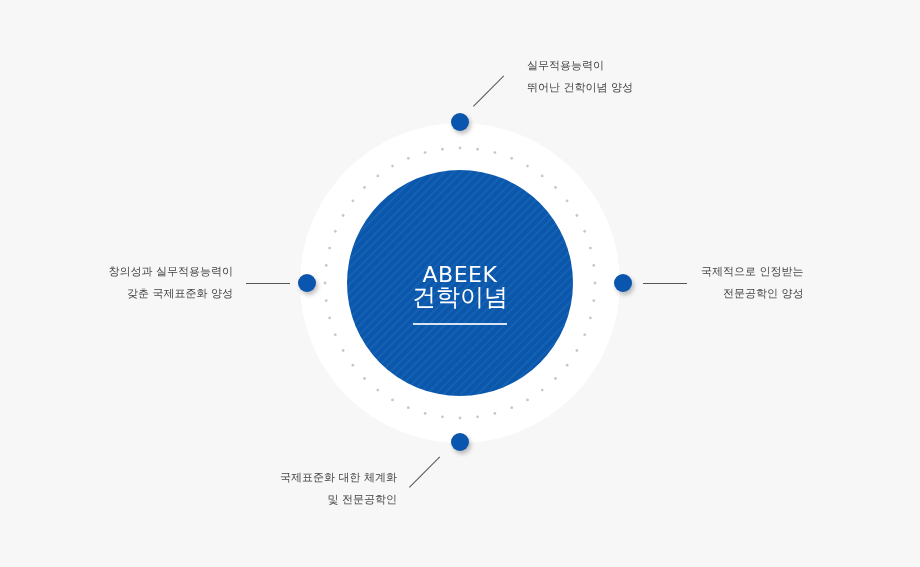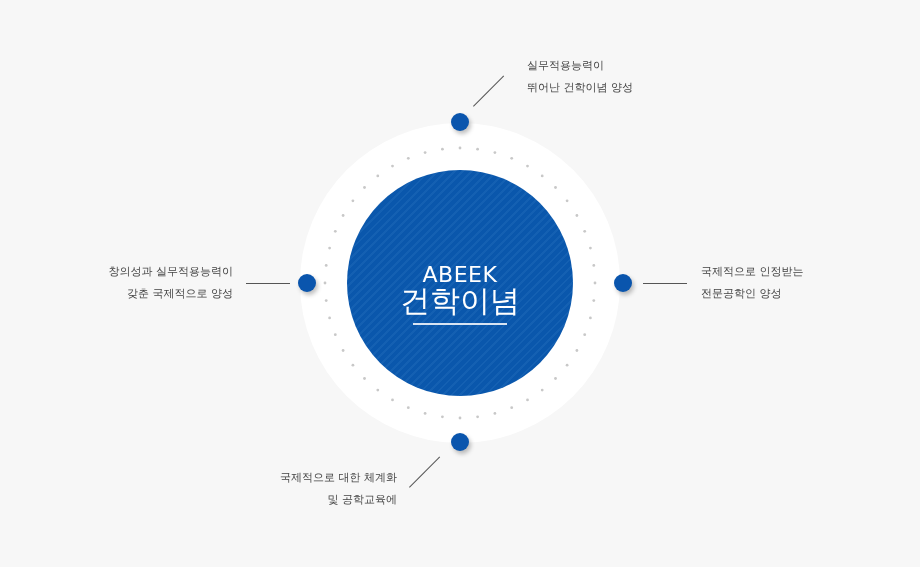--- a/index.html
+++ b/index.html
@@ -3,21 +3,21 @@
 <meta charset="utf-8">
 <style>
   html,body{margin:0;padding:0;}
   body{width:920px;height:567px;background:#f7f7f7;position:relative;overflow:hidden;font-family:"DejaVu Sans","Liberation Sans",sans-serif;}
   .outer{position:absolute;left:300px;top:123px;width:320px;height:320px;border-radius:50%;background:#ffffff;}
   .dots{position:absolute;left:0;top:0;}
   .inner{position:absolute;left:347px;top:170px;width:226px;height:226px;border-radius:50%;
     background:repeating-linear-gradient(135deg,#0a57ac 0px,#0a57ac 4px,#1460b2 4px,#1460b2 6px);
     color:#fff;text-align:center;}
   .inner .t1{position:absolute;left:0;right:0;top:92px;font-size:22px;letter-spacing:0.5px;}
-  .inner .t2{position:absolute;left:0;right:0;top:111px;font-size:30px;}
+  .inner .t2{position:absolute;left:0;right:0;top:111px;font-size:24px;}
   .inner .ul{position:absolute;left:66px;width:94px;top:153px;height:2px;background:#d8e4f3;}
   .node{position:absolute;width:18px;height:18px;border-radius:50%;background:#0a55ad;box-shadow:2px 3px 4px rgba(0,0,0,0.25);}
   .label{position:absolute;font-size:11px;line-height:22px;color:#444;}
   .line{position:absolute;background:#555;height:1px;transform-origin:0 0;}
 </style>
 </head>
 <body>
 
 <div class="outer"></div>
 
@@ -82,30 +82,30 @@
 
 <div class="node" style="left:451px;top:113px;"></div>
 <div class="line" style="left:473px;top:106px;width:43px;transform:rotate(-45deg);"></div>
 <div class="label" style="left:527px;top:55px;text-align:left;">
   <div>실무적용능력이</div>
   <div>뛰어난 건학이념 양성</div>
 </div>
 
 <div class="node" style="left:614px;top:274px;"></div>
 <div class="line" style="left:643px;top:283px;width:44px;"></div>
-<div class="label" style="left:701px;top:261px;text-align:left;">
+<div class="label" style="left:701px;top:261px;text-align:right;">
   <div>국제적으로 인정받는</div>
   <div>전문공학인 양성</div>
 </div>
 
 <div class="node" style="left:451px;top:433px;"></div>
 <div class="line" style="left:409px;top:487px;width:43px;transform:rotate(-45deg);"></div>
 <div class="label" style="right:523px;top:467px;text-align:right;">
-  <div>국제적으로 대한 체계화</div>
-  <div>및 공학교육에</div>
+  <div>국제표준화 대한 체계화</div>
+  <div>및 전문공학인</div>
 </div>
 
 <div class="node" style="left:298px;top:274px;"></div>
 <div class="line" style="left:246px;top:283px;width:44px;"></div>
 <div class="label" style="right:687px;top:261px;text-align:right;">
   <div>창의성과 실무적용능력이</div>
-  <div>갖춘 국제적으로 양성</div>
+  <div>갖춘 국제표준화 양성</div>
 </div>
 
 </body></html>

